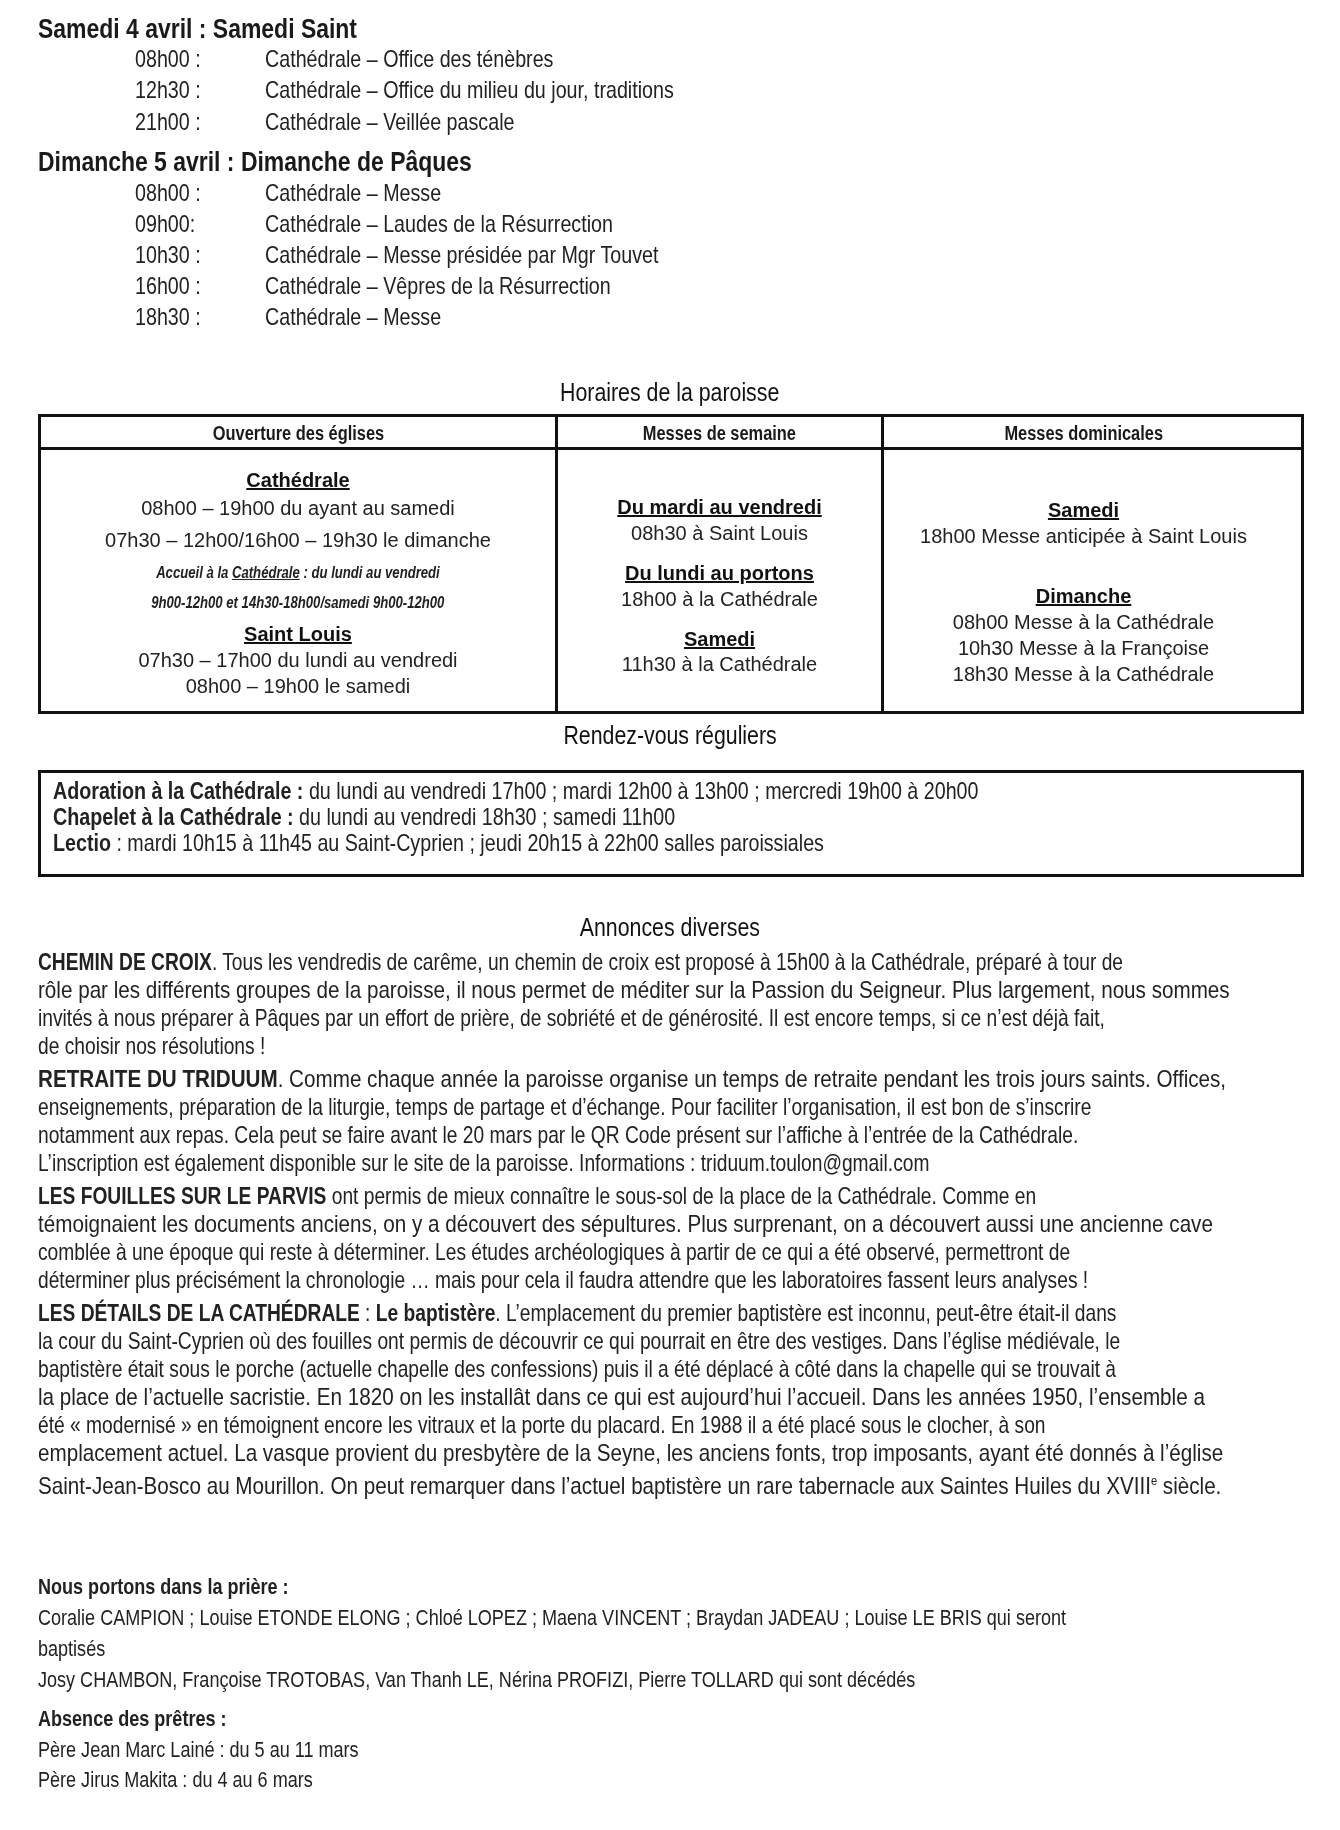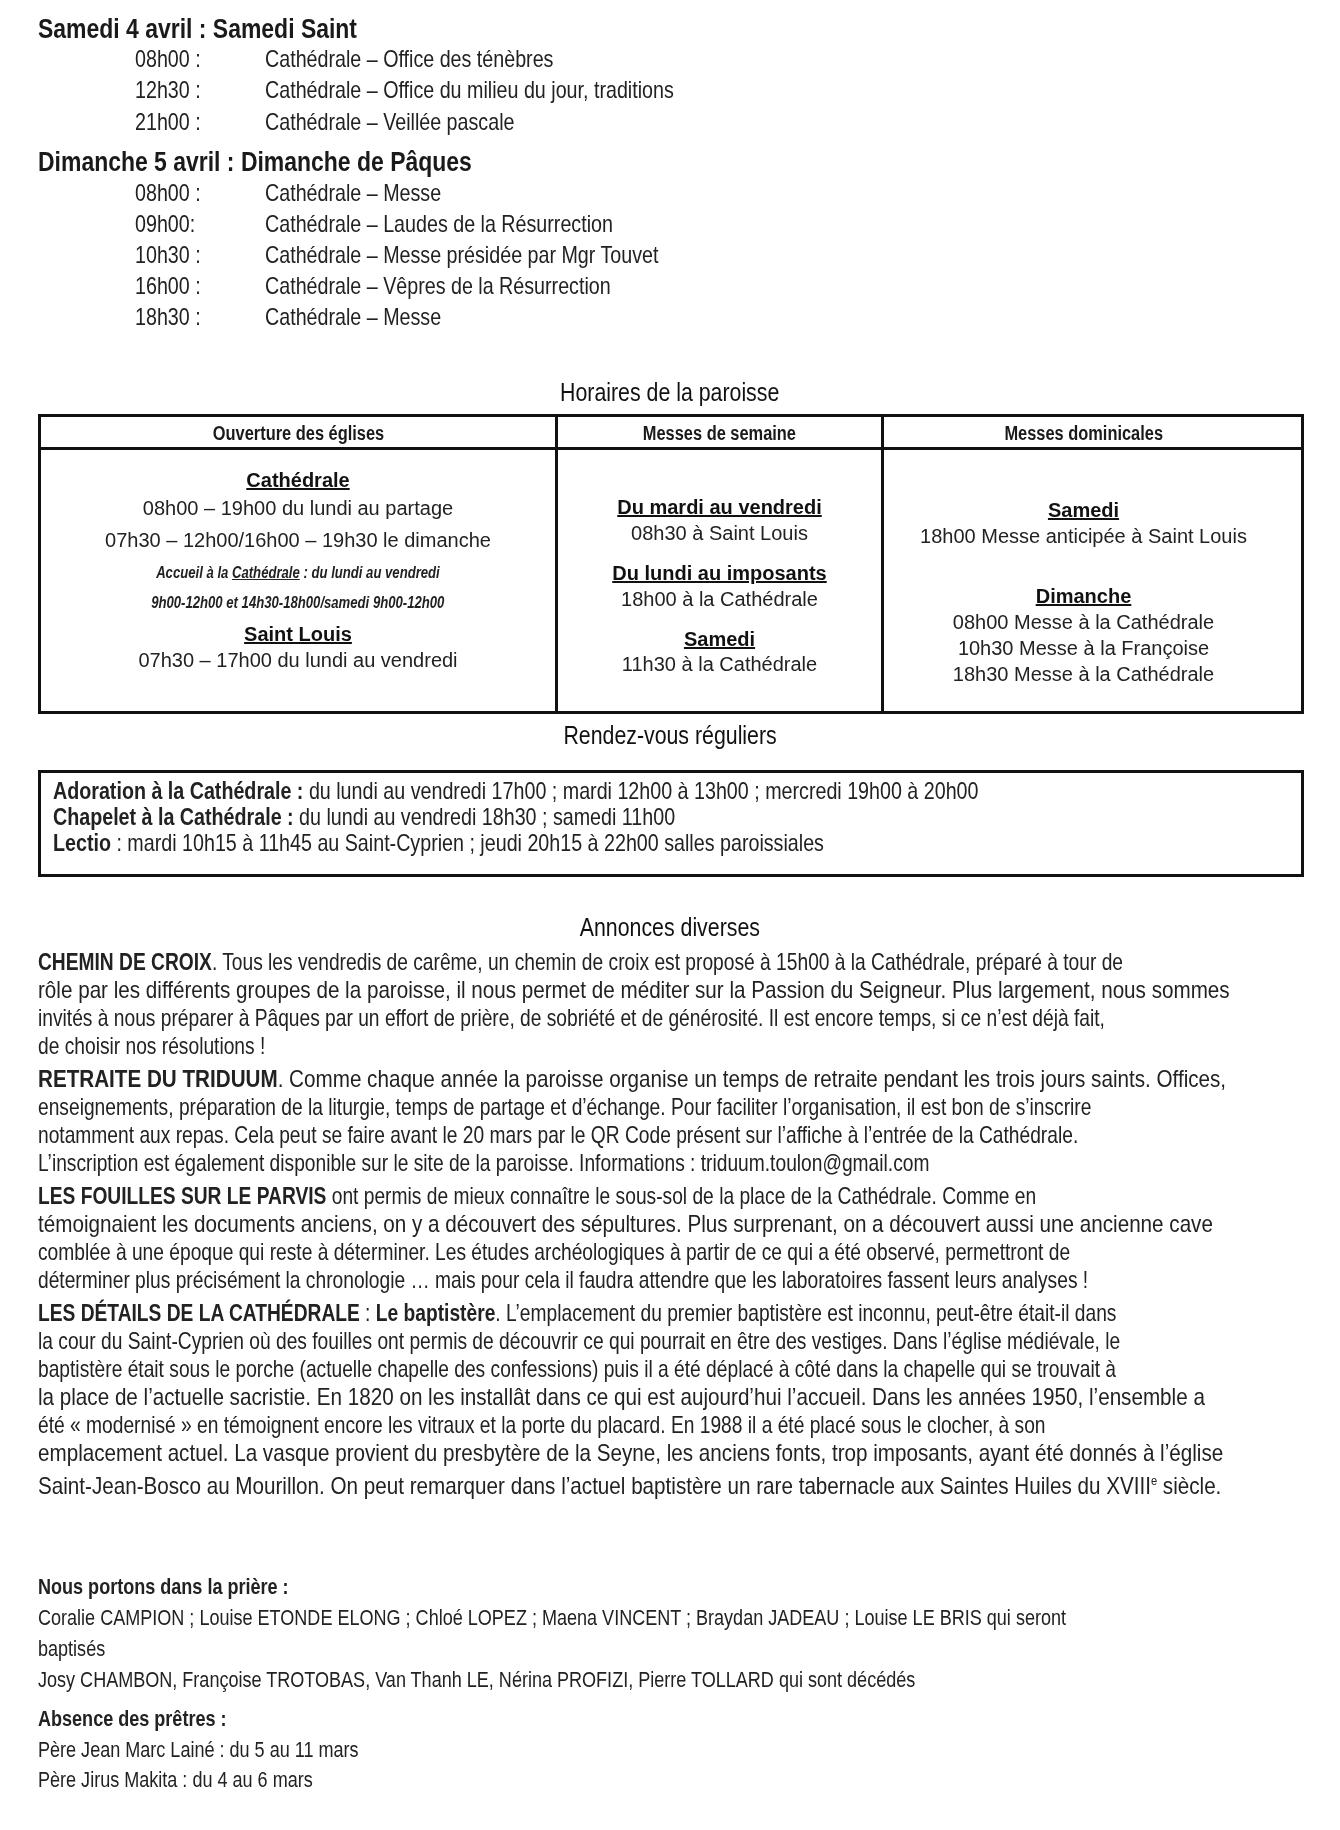--- a/index.html
+++ b/index.html
@@ -67,33 +67,34 @@
 <div class="abs section-title" style="top:379px"><span class="cond-c">Horaires de la paroisse</span></div>
 
 <div id="sched">
   <div class="hdr-line"></div>
   <div class="vline" style="left:514px"></div>
   <div class="vline" style="left:840px"></div>
 
   <div class="col" style="left:0; width:514px">
     <div class="hd"><span class="cond-c">Ouverture des églises</span></div>
     <div class="cl u" style="top:36px">Cathédrale</div>
-    <div class="cl" style="top:64px">08h00 – 19h00 du lundi au partage</div>
+    <div class="cl" style="top:64px">08h00 – 19h00 du ayant au samedi</div>
     <div class="cl" style="top:96px">07h30 – 12h00/16h00 – 19h30 le dimanche</div>
     <div class="cl it" style="top:131px"><span class="cond-c"><span>Accueil à la </span><u>Cathédrale</u><span> : du lundi au vendredi</span></span></div>
     <div class="cl it" style="top:161px"><span class="cond-c">9h00-12h00 et 14h30-18h00/samedi 9h00-12h00</span></div>
     <div class="cl u" style="top:190px">Saint Louis</div>
     <div class="cl" style="top:216px">07h30 – 17h00 du lundi au vendredi</div>
+    <div class="cl" style="top:242px">08h00 – 19h00 le samedi</div>
   </div>
 
   <div class="col" style="left:517px; width:323px">
     <div class="hd"><span class="cond-c">Messes de semaine</span></div>
     <div class="cl u" style="top:63px">Du mardi au vendredi</div>
     <div class="cl" style="top:89px">08h30 à Saint Louis</div>
-    <div class="cl u" style="top:129px">Du lundi au imposants</div>
+    <div class="cl u" style="top:129px">Du lundi au portons</div>
     <div class="cl" style="top:155px">18h00 à la Cathédrale</div>
     <div class="cl u" style="top:195px">Samedi</div>
     <div class="cl" style="top:220px">11h30 à la Cathédrale</div>
   </div>
 
   <div class="col" style="left:843px; width:399px">
     <div class="hd"><span class="cond-c">Messes dominicales</span></div>
     <div class="cl u" style="top:66px">Samedi</div>
     <div class="cl" style="top:92px">18h00 Messe anticipée à Saint Louis</div>
     <div class="cl u" style="top:152px">Dimanche</div>

